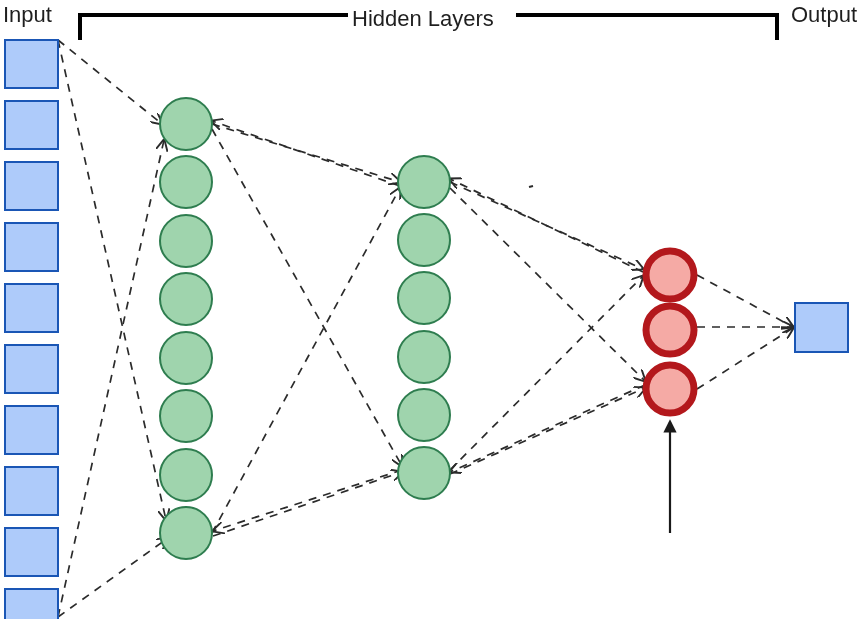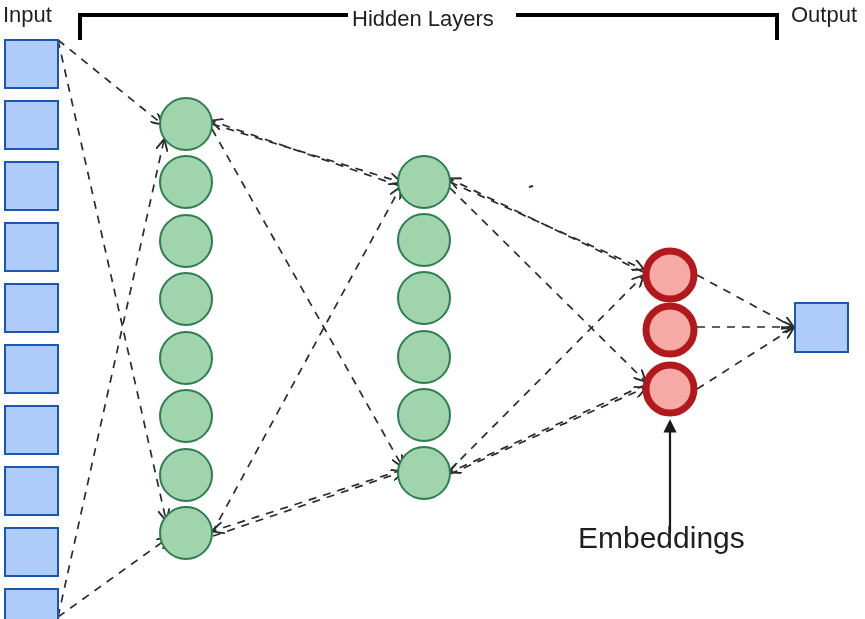--- a/index.html
+++ b/index.html
@@ -151,15 +151,14 @@
     </g>
 
     <g>
       <line x1="670" y1="533" x2="670" y2="422" stroke="#1a1a1a" stroke-width="2.2" marker-end="url(#arrowSolid)"></line>
     </g>
   </svg>
 
   <div class="label-text" id="label-input">Input</div>
   <div class="label-text" id="label-hidden">Hidden Layers</div>
   <div class="label-text" id="label-output">Output</div>
-  <div class="label-text" id="label-embeddings">Embeddings</div>
 
 </div>
 
 </body></html>

